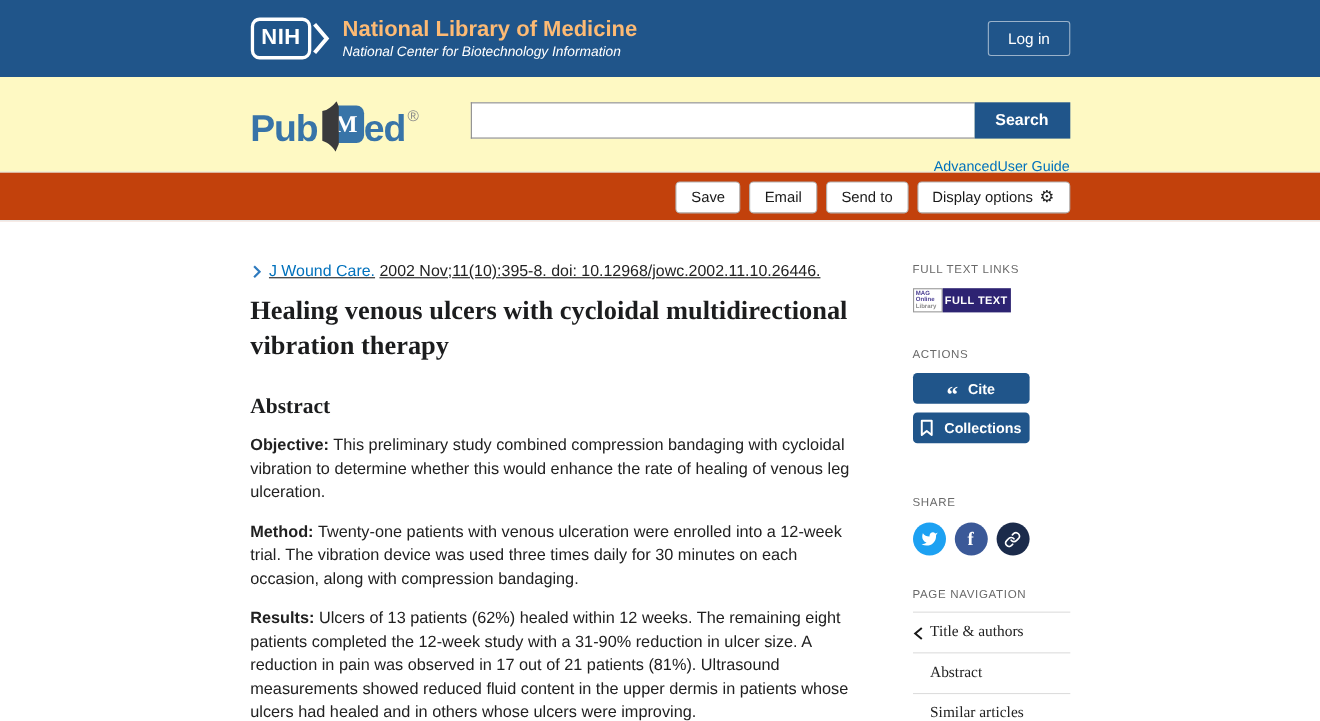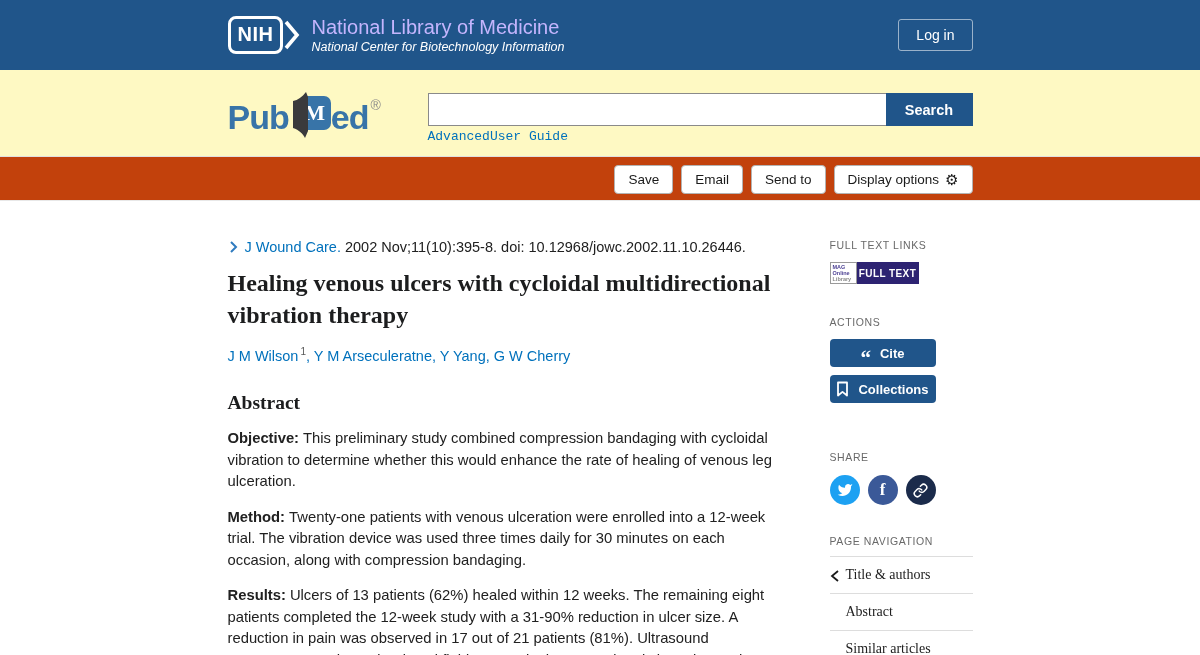--- a/index.html
+++ b/index.html
@@ -8,21 +8,21 @@
   .container { width:745px; margin:0 auto; }
 
   
   .nih-header { height:70px; background:#20558a; }
   .header-inner { height:70px; display:flex; align-items:center; justify-content:space-between; }
   .nih-logo { display:flex; align-items:center; text-decoration:none; cursor:pointer; }
   .nih-box { border:3px solid #fff; border-radius:8px; color:#fff; font-weight:bold;
     font-size:20px; padding:4px 7px 5px; letter-spacing:.5px; }
   .nih-chev { margin-left:1px; margin-right:11px; display:block; }
   .nih-titles { display:flex; flex-direction:column; }
-  .nih-title { color:#c4b5fd; font-size:20px; font-weight:normal; line-height:24px; }
+  .nih-title { color:#fdba74; font-size:20px; font-weight:bold; line-height:24px; }
   .nih-sub { color:#fff; font-size:12.5px; font-style:italic; line-height:17px; }
   .login-btn { background:transparent; border:1px solid rgba(255,255,255,.55); border-radius:3px;
     color:#fff; font-size:14px; padding:7px 17px; cursor:pointer; font-family:inherit; }
 
   
   .search-band { height:87px; background:#fef9c3; border-bottom:1px solid #e0e0e0; }
   .search-inner { display:flex; padding-top:23px; }
   .brand { width:200px; display:flex; align-items:flex-start; padding-top:2px; }
   .brand-inner { display:flex; align-items:center; cursor:pointer; }
   .brand-word { color:#3874a8; font-weight:bold; font-size:34px; letter-spacing:-1px; }
@@ -31,37 +31,37 @@
     background:#3874a8; display:flex; align-items:center; justify-content:center; }
   .book-page span { color:#fff; font-weight:bold; font-size:22px; font-family:"Liberation Serif",serif; }
   .book-spine { position:absolute; left:0; top:0; }
   .brand-reg { color:#8a8a8a; font-size:14px; position:relative; top:-12px; margin-left:2px; }
   .search-ctrl { flex:1; }
   .search-row { display:flex; }
   .search-input { width:458px; height:33px; border:1px solid #8a8a8a; border-right:none;
     background:#fff; padding:0 10px; font-size:14px; font-family:inherit; }
   .search-btn { width:87px; height:33px; background:#20558a; color:#fff; border:none;
     font-weight:bold; font-size:14.5px; cursor:pointer; font-family:inherit; }
-  .links-row { display:flex; justify-content:flex-start; margin-top:3px;font-family:Liberation Mono, monospace; }
+  .links-row { display:flex; justify-content:flex-end; margin-top:17px; }
   .blue-link { color:#0071bc; font-size:13px; text-decoration:none; cursor:pointer; }
 
   
   .toolbar { height:44px; background:#c2410c; border-bottom:1px solid #e8e8e8; }
   .toolbar-inner { height:44px; display:flex; align-items:center; justify-content:flex-end; gap:8px; }
   .tool-btn { background:#fff; border:1px solid #b3b3b3; border-radius:4px; color:#1a1a1a;
     font-size:13.5px; padding:6px 13px; cursor:pointer; font-family:inherit;
     display:flex; align-items:center; gap:6px; }
   .gear { font-size:15px; line-height:1; }
 
   
   .content { display:flex; padding-top:38px; }
   .main-col { width:560px; }
   .side-col { width:143px; margin-left:42px; }
 
-  .cite-line { font-size:14.5px; color:#212121; display:flex; align-items:center; }
+  .cite-line { font-size:14.5px; color:#212121; display:flex; align-items:center;text-decoration:underline; }
   .cite-line svg { margin-right:6px; }
   .journal-link { color:#0071bc; cursor:pointer; margin-right:4px; }
   .article-title { font-family:"Liberation Serif", serif; font-weight:bold; font-size:24px;
     line-height:1.32; color:#1c1d1e; margin-top:13px; }
   .authors { margin-top:15px; font-size:14.5px; color:#0071bc; }
   .authors a { color:#0071bc; cursor:pointer; text-decoration:none; }
   .authors sup { color:#595959; font-size:10px; margin-left:2px; }
   .affil-row { margin-top:13px; font-size:14.5px; color:#212121; display:flex; align-items:center; }
   .expand { color:#555; margin-left:12px; cursor:pointer; display:flex; align-items:center; gap:5px; }
   .plus { font-size:16px; line-height:1; }
@@ -173,23 +173,20 @@
     <div class="cite-line">
       <svg width="11" height="14" viewBox="0 0 11 14">
         <polyline points="3,2 8,7 3,12" fill="none" stroke="#2f7bbf" stroke-width="2"></polyline>
       </svg>
       <a class="journal-link">J Wound Care.</a>
       <span>2002 Nov;11(10):395-8. doi: 10.12968/jowc.2002.11.10.26446.</span>
     </div>
 
     <h1 class="article-title">Healing venous ulcers with cycloidal multidirectional vibration therapy</h1>
 
-    <div class="authors">
-      <a>J M Wilson</a><sup>1</sup><a>, Y M Arseculeratne, Y Yang, G W Cherry</a>
-    </div>
 
 
 
     <h2 class="abstract-h">Abstract</h2>
 
     <p class="para">
       <b>Objective:</b><span>This preliminary study combined compression bandaging with cycloidal vibration to determine whether this would enhance the rate of healing of venous leg ulceration.</span>
     </p>
     <p class="para">
       <b>Method:</b><span>Twenty-one patients with venous ulceration were enrolled into a 12-week trial. The vibration device was used three times daily for 30 minutes on each occasion, along with compression bandaging.</span>

